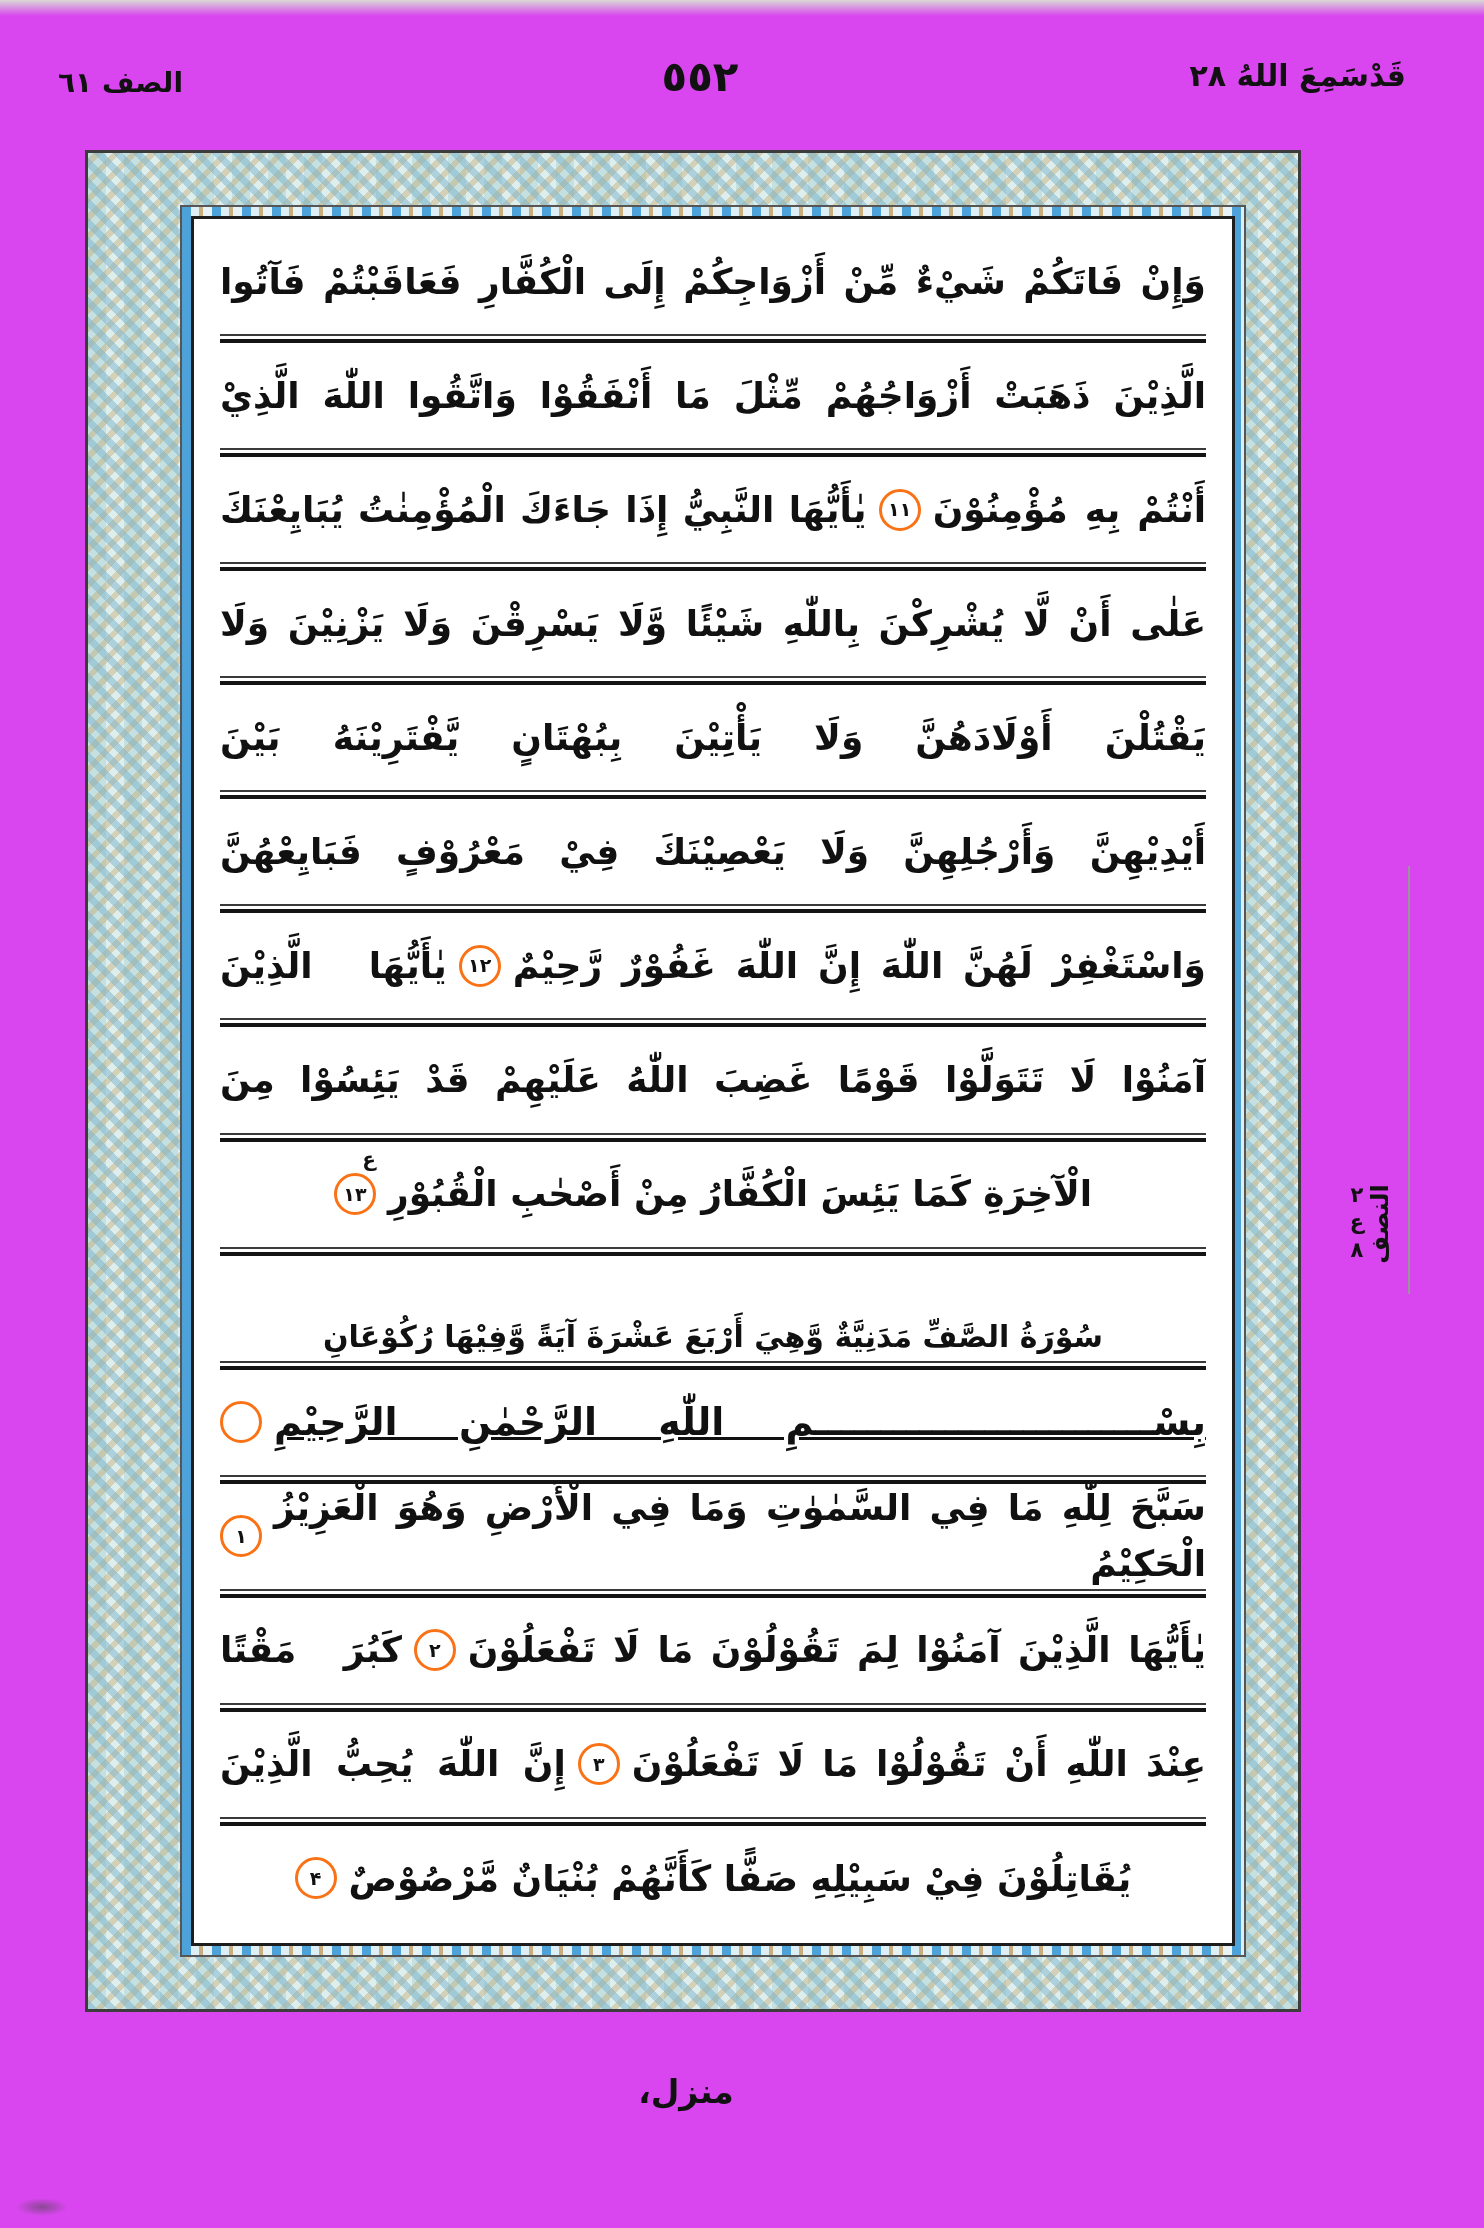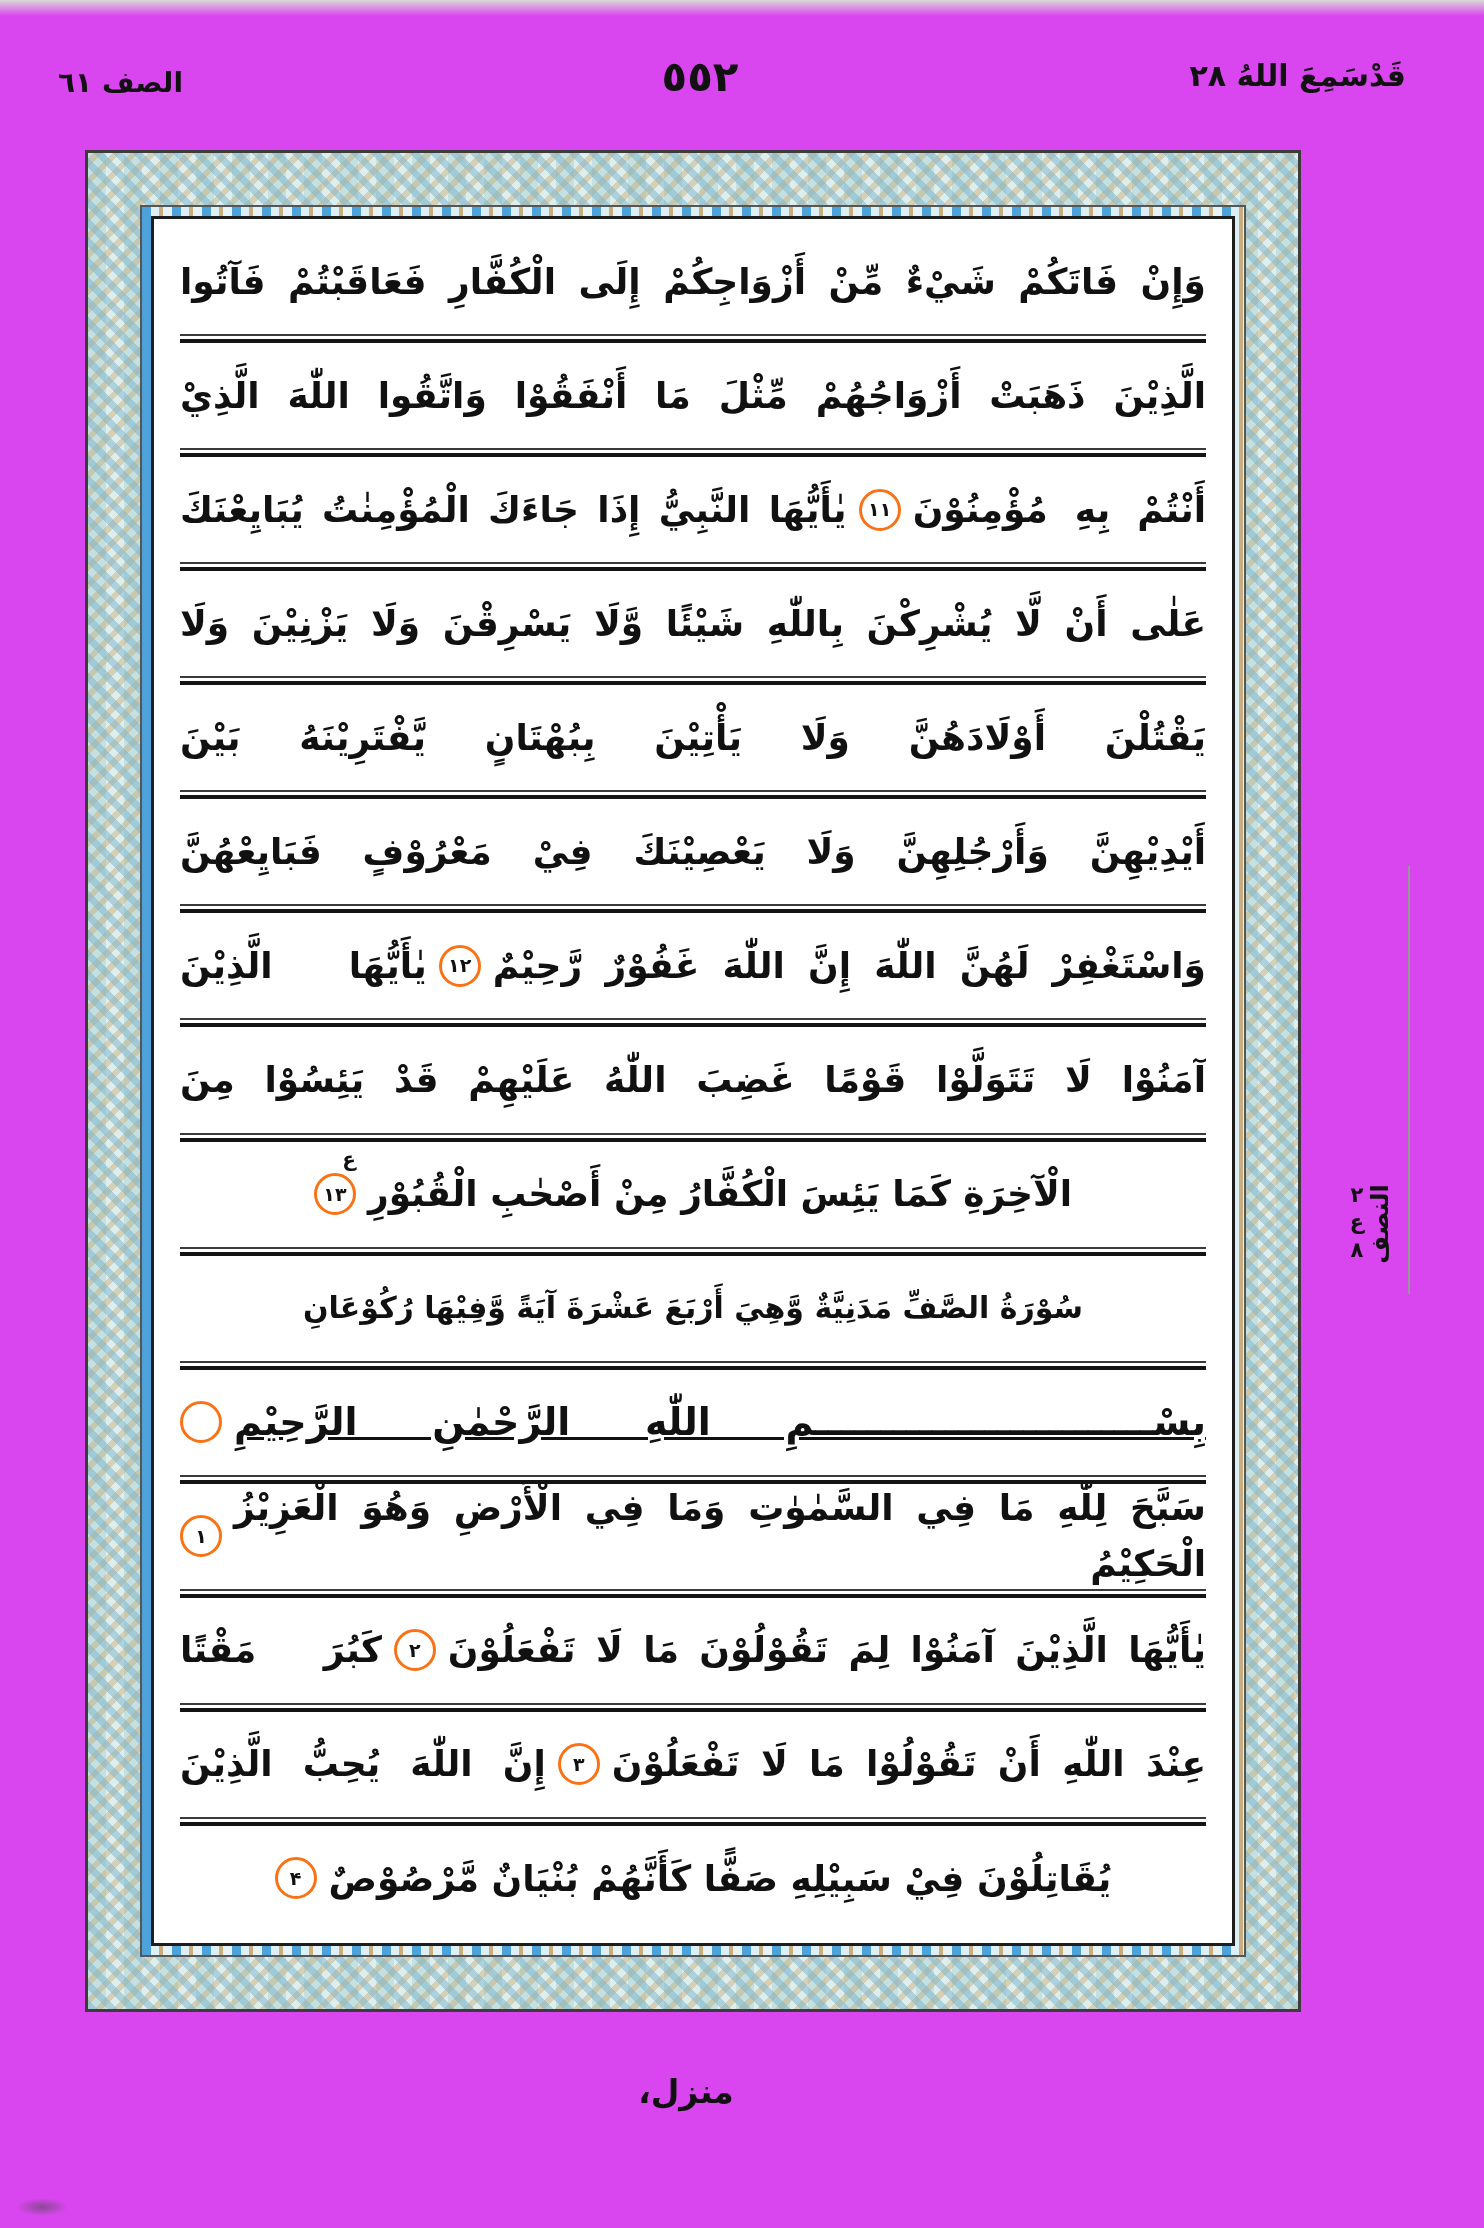--- a/index.html
+++ b/index.html
@@ -38,20 +38,21 @@
       repeating-linear-gradient(-45deg, rgba(198,168,110,.42) 0 6px, rgba(255,255,255,0) 6px 13px),
       repeating-linear-gradient(90deg,  #c4e0e0 0 18px, #ddeeec 18px 36px);
     padding:52px;
   }
   .inner-edge {
     height:100%;
     border:2px solid #565656;
     background:repeating-linear-gradient(90deg,
       #4da3d9 0 9px, #ddeef5 9px 17px, #c9ae7d 17px 21px, #e6f2f6 21px 30px);
     padding:9px;
+    margin-left:40px;
   }
   .text-area {
     height:100%;
     background:#ffffff;
     border:3px solid #1d1d1d;
     display:flex; flex-direction:column;
     padding:10px 26px 12px 26px;
     direction:rtl;
   }
 
@@ -64,21 +65,21 @@
     font-size:36px;
     gap:12px;
     overflow:hidden;
     min-height:0;
   }
   .row .seg { flex:1 1 auto; text-align:justify; text-align-last:justify; line-height:1.55; white-space:normal; }
   .row.c { justify-content:center; }
   .row.c .seg { flex:0 1 auto; text-align:center; text-align-last:center; }
   .row.j { justify-content:space-between; }
 
-  .row.surah-title { font-size:30px; }
+  .row.surah-title { font-size:30px;align-items:flex-end; }
   .row.surah-title .seg { letter-spacing:-1px; }
   .row.bismillah { font-size:38px;text-decoration:underline; }
 
   .rule { flex:0 0 9px; display:flex; flex-direction:column; justify-content:space-between; }
   .rule::before { content:""; display:block; height:2px; background:#3a3a3a; }
   .rule::after  { content:""; display:block; height:4px; background:#141414; }
 
   
   .vm {
     flex:0 0 auto;

